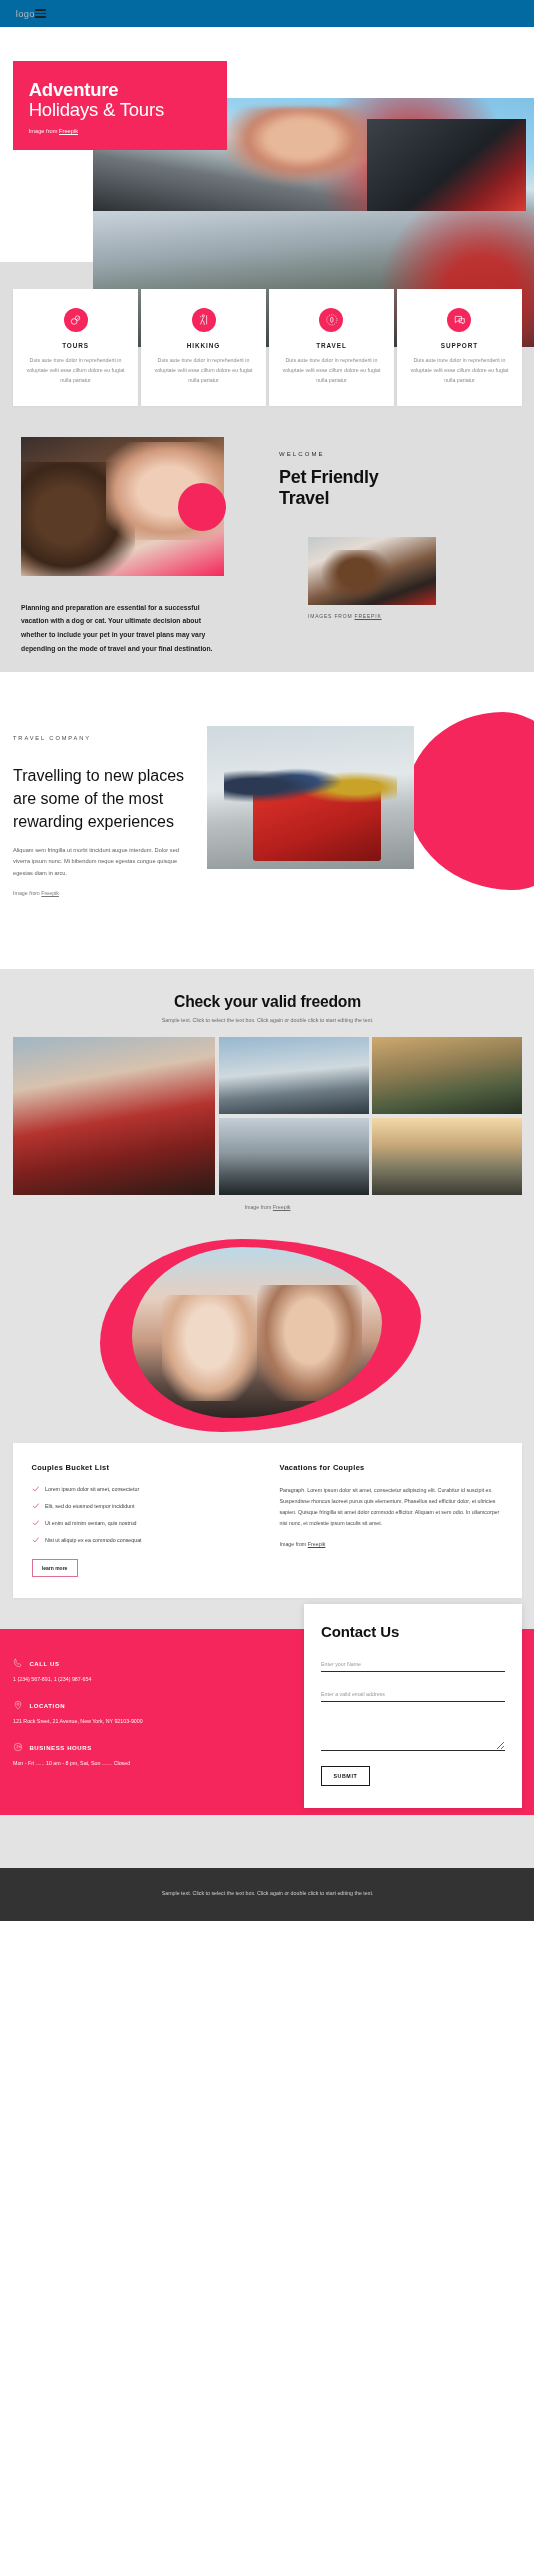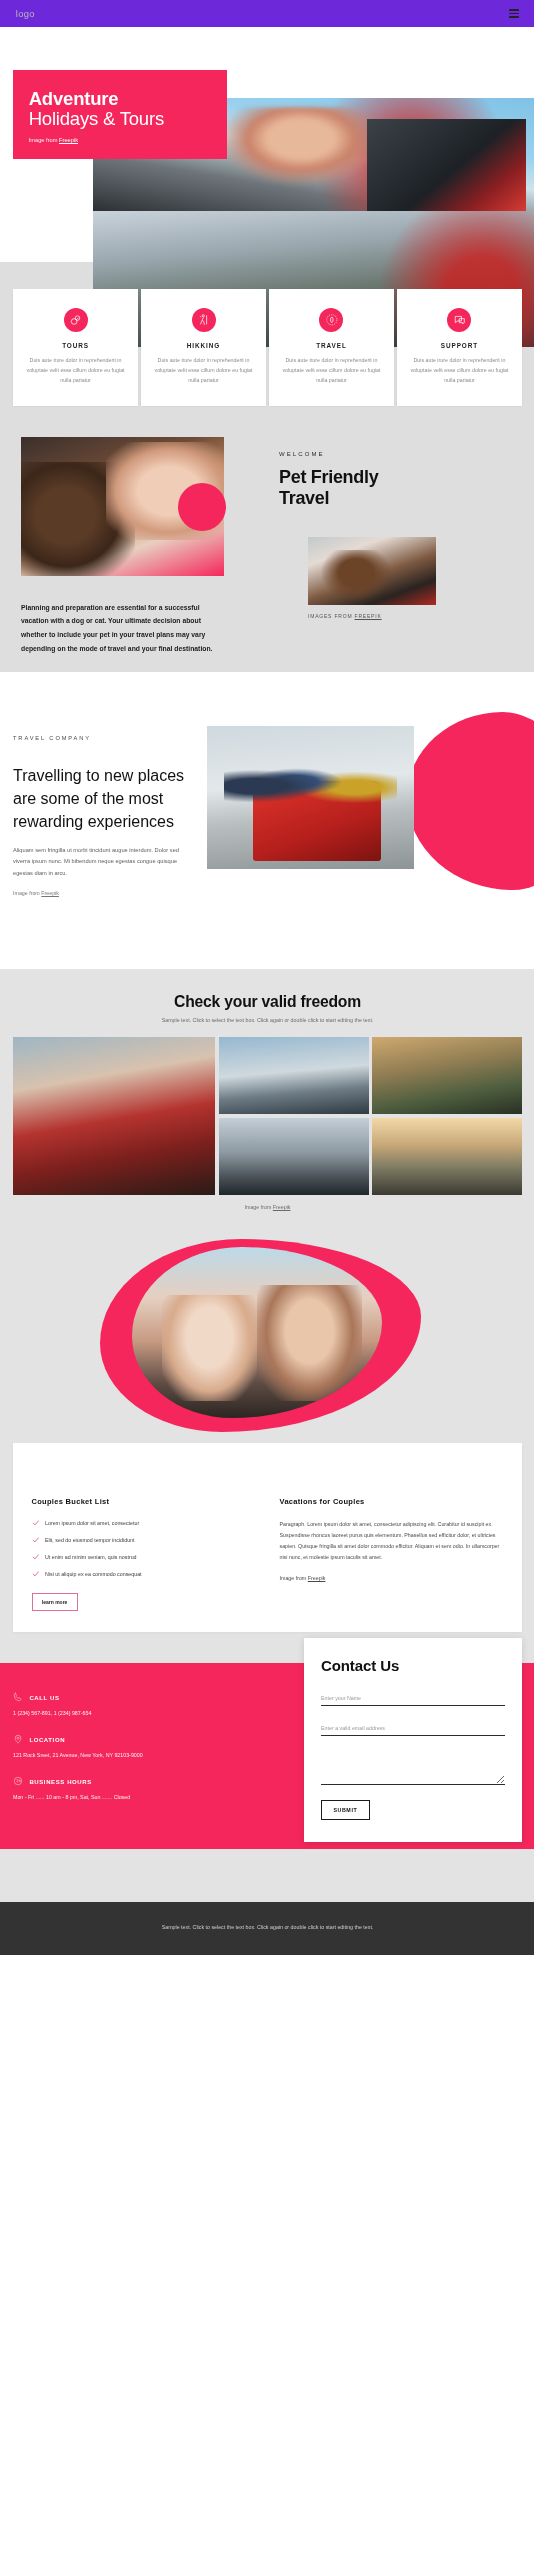--- a/index.html
+++ b/index.html
@@ -11,23 +11,23 @@
     width: 535px;
     overflow-x: hidden;
   }
   .page { width: 535px; position: relative; }
 
   
   .header {
     height: 27px;
     display: flex;
     align-items: center;
-    justify-content: space-between;
+    justify-content: flex-start;
     padding: 0 15.7px;
-    background: #6d28d9;
+    background: #0369a1;
   }
   .logo { font-size: 9.3px; color: #b9b9b9; letter-spacing: 0.4px; }
   .burger { width: 10.7px; display: flex; flex-direction: column; gap: 2.1px; cursor: pointer; }
   .burger i { display: block; height: 1.4px; background: #222; border-radius: 0.7px; }
 
   
   .hero { position: relative; height: 235px; background: #fff; }
   .hero-photo {
     position: absolute; left: 93px; top: 71px; width: 442px; height: 114px;
     background:
@@ -39,21 +39,21 @@
     content:""; position:absolute; left:28%; top:8%; width:38%; height:70%;
     background: radial-gradient(ellipse at 50% 40%, #e8b89a 0 28%, #c9826a 45%, rgba(201,130,106,0) 70%);
     filter: blur(2.1px);
   }
   .hero-photo::after {
     content:""; position:absolute; right:2%; top:18%; width:36%; height:82%;
     background: linear-gradient(140deg,#3b4248 0%, #1d2126 55%, #8c1f22 78%, #d93b33 100%);
     filter: blur(0.7px);
   }
   .hero-card {
-    position: absolute; left: 13px; top: 43px; width: 214px; height: 89px;
+    position: absolute; left: 13px; top: 34px; width: 214px; height: 89px;
     background: #f5265c; color: #fff; padding: 18.5px 15.7px 0 15.7px; z-index: 3;
   }
   .hero-title-strong { font-size: 18.5px; font-weight: 700; line-height: 1.12; letter-spacing: -0.2px; }
   .hero-title-light { font-size: 18.5px; font-weight: 300; line-height: 1.12; letter-spacing: -0.2px; }
   .hero-credit { font-size: 5.7px; margin-top: 7.1px; color: rgba(255,255,255,.95); }
   .hero-credit a { color: #fff; text-decoration: underline; }
 
   
   .features-band { position: relative; background: #dedede; padding: 0 0 24px 0; }
   .features-photo-bg {
@@ -202,21 +202,21 @@
     background: radial-gradient(ellipse at 50% 40%, #e9c6aa 0 32%, #a9765a 58%, rgba(169,118,90,0) 82%);
   }
 
   
   .bl-wrap { background: #e3e3e3; padding: 0 13px 31px; }
   .bl-card {
     background: #fff; padding: 20px 18.5px 21.4px;
     display: grid; grid-template-columns: 1fr 1fr; gap: 24px;
     box-shadow: 0 0.7px 2.9px rgba(0,0,0,.06);
   }
-  .bl-card h3 { font-size: 7.5px; font-weight: 700; letter-spacing: 0.3px; color: #111; margin-bottom: 13px; margin-top: 34px; }
+  .bl-card h3 { font-size: 7.5px; font-weight: 700; letter-spacing: 0.3px; color: #111; margin-bottom: 13px; }
   .bl-item { display: flex; align-items: center; gap: 5.7px; margin-bottom: 9.3px; }
   .bl-check { width: 7.8px; height: 7.8px; flex: 0 0 7.8px; }
   .bl-check svg { width: 7.8px; height: 7.8px; fill: none; stroke: #d42a57; stroke-width: 1.4; }
   .bl-item span { font-size: 5.3px; color: #3d3d3d; }
   .bl-btn {
     margin-top: 5.7px; display: inline-block; border: 0.7px solid #e0708f; background: #fff;
     color: #1b1b1b; font-size: 5px; font-weight: 700; padding: 5px 9.3px; cursor: pointer;
   }
   .bl-right p { font-size: 5.3px; line-height: 2.1; color: #4a4a4a; }
   .bl-right .credit { margin-top: 11.4px; font-size: 5.3px; color: #4a4a4a; }

